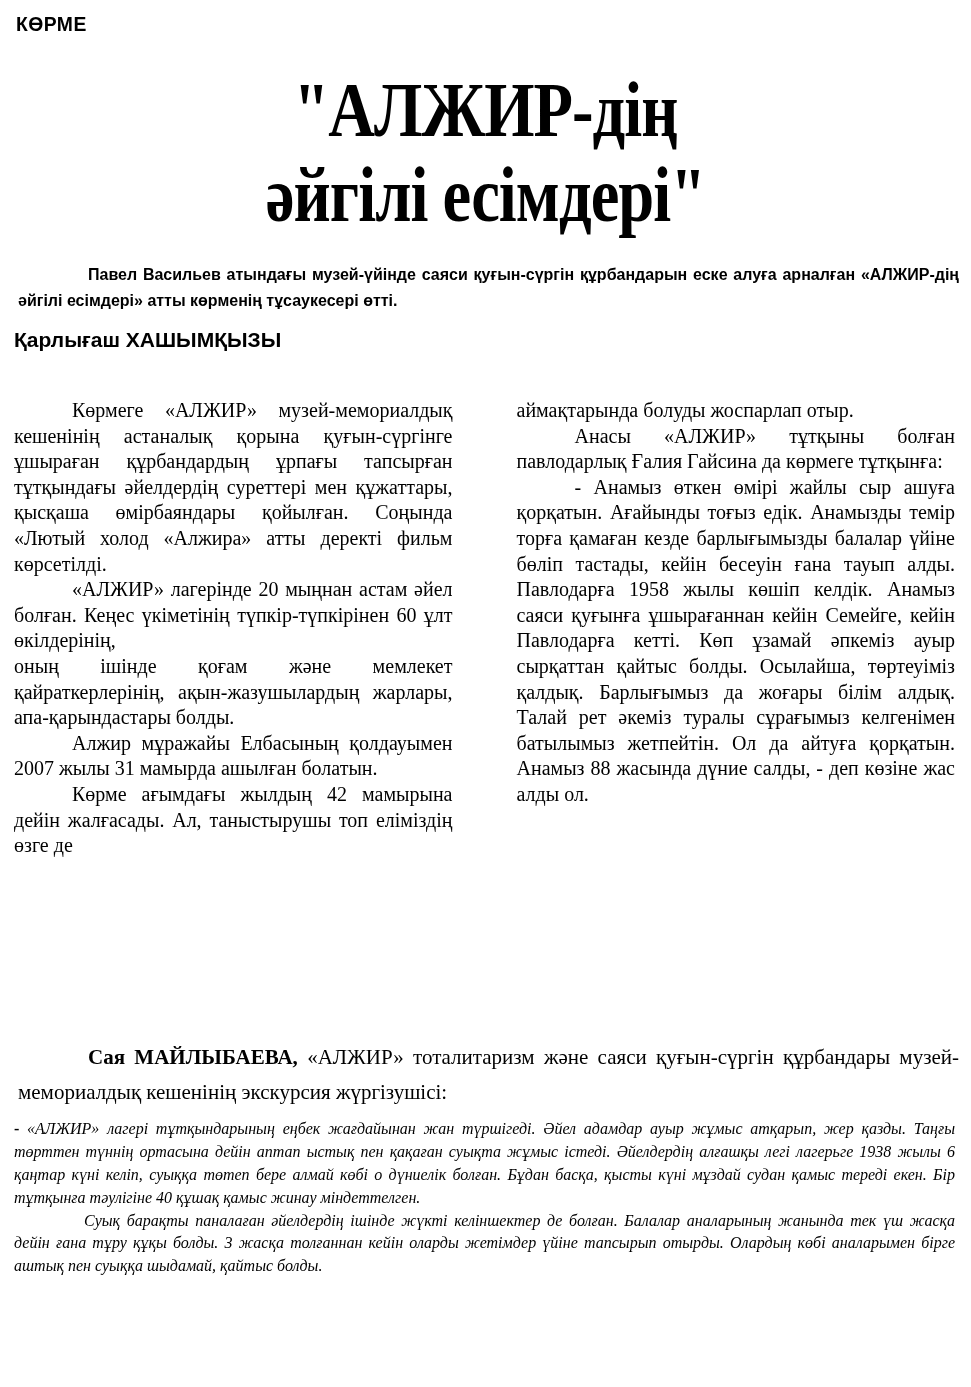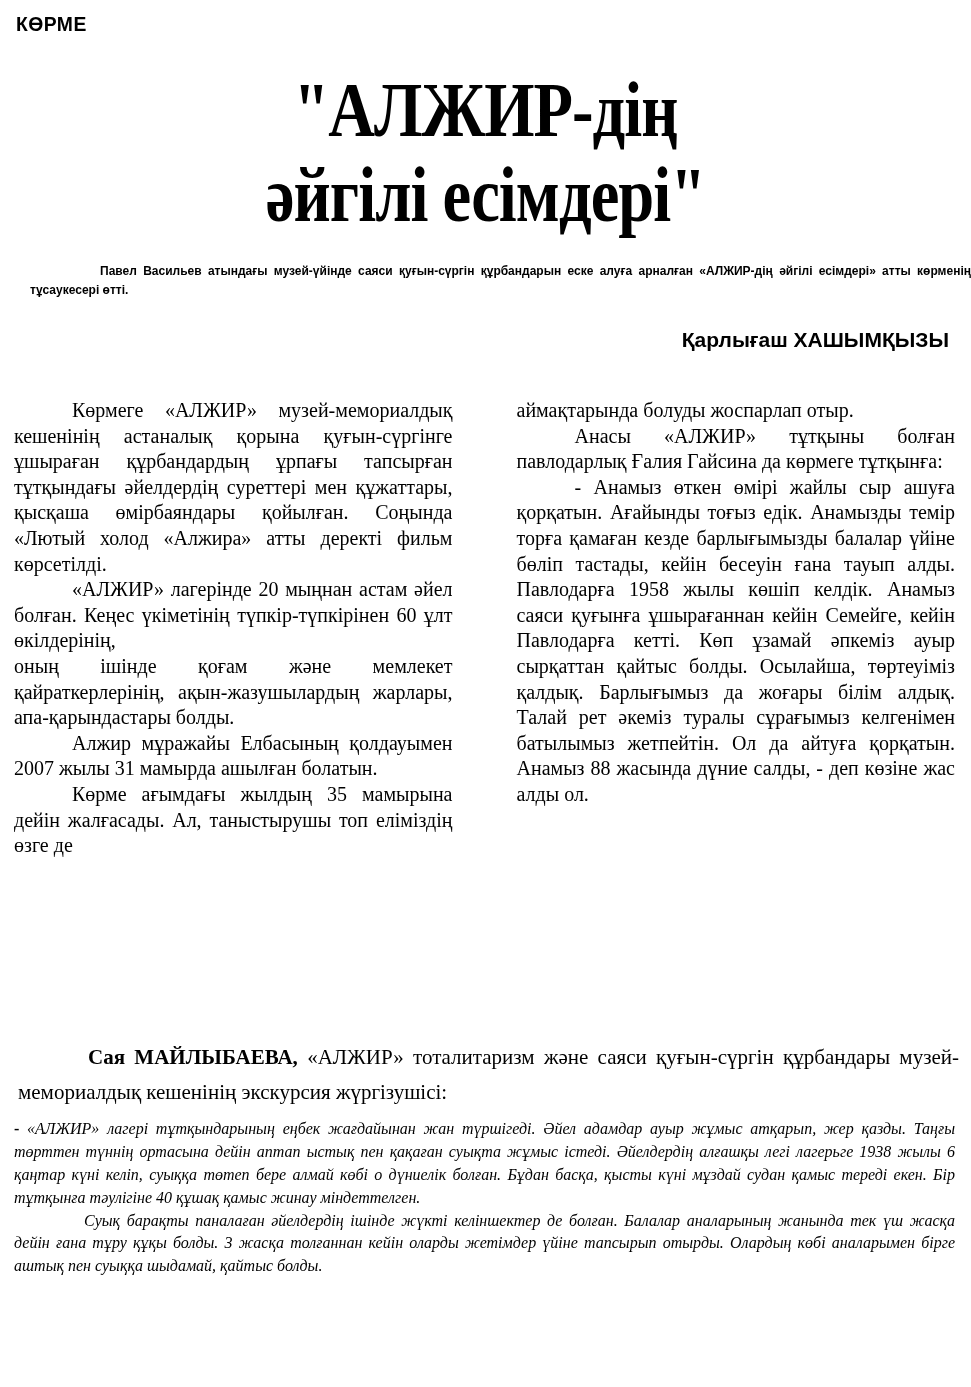--- a/index.html
+++ b/index.html
@@ -22,30 +22,29 @@
   .title {
     position: absolute; top: 68px; left: 0; right: 0;
     margin: 0; text-align: center;
     font-family: "Liberation Serif", serif;
     font-weight: bold; font-size: 68px; line-height: 1.08;
     letter-spacing: -1px;
     transform: scale(0.95, 1.16); transform-origin: 50% 0;
   }
 
   .lead {
-    position: absolute; top: 258px; left: 26px; width: 941px;
+    position: absolute; top: 258px; left: 14px; width: 941px;
     margin: 4px;
     font-family: "Liberation Sans", sans-serif;
-    font-weight: bold; font-size: 12px; line-height: 1.6;
+    font-weight: bold; font-size: 16px; line-height: 1.6;
     text-align: justify; text-indent: 70px;
   }
 
   .byline {
     position: absolute; top: 328px; left: 14px; width: 935px;
-    text-align: right;
     font-family: "Liberation Sans", sans-serif;
     font-weight: bold; font-size: 21px;
   }
 
   .columns {
     position: absolute; top: 398px; left: 14px; width: 941px;
     display: flex; gap: 64px;
   }
   .col {
     flex: 1;
@@ -84,21 +83,21 @@
   <p class="lead">Павел Васильев атындағы музей-үйінде саяси қуғын-сүргін құрбандарын еске алуға арналған «АЛЖИР-дің әйгілі есімдері» атты көрменің тұсаукесері өтті.</p>
 
   <div class="byline">Қарлығаш ХАШЫМҚЫЗЫ</div>
 
   <div class="columns">
     <div class="col">
       <p class="indent">Көрмеге «АЛЖИР» музей-мемориалдық кешенінің астаналық қорына қуғын-сүргінге ұшыраған құрбандардың ұрпағы тапсырған тұтқындағы әйелдердің суреттері мен құжаттары, қысқаша өмірбаяндары қойылған. Соңында «Лютый холод «Алжира» атты деректі фильм көрсетілді.</p>
       <p class="indent">«АЛЖИР» лагерінде 20 мыңнан астам әйел болған. Кеңес үкіметінің түпкір-түпкірінен 60 ұлт өкілдерінің,</p>
       <p>оның ішінде қоғам және мемлекет қайраткерлерінің, ақын-жазушылардың жарлары, апа-қарындастары болды.</p>
       <p class="indent">Алжир мұражайы Елбасының қолдауымен 2007 жылы 31 мамырда ашылған болатын.</p>
-      <p class="indent">Көрме ағымдағы жылдың 35 мамырына дейін жалғасады. Ал, таныстырушы топ еліміздің өзге де</p>
+      <p class="indent">Көрме ағымдағы жылдың 42 мамырына дейін жалғасады. Ал, таныстырушы топ еліміздің өзге де</p>
     </div>
     <div class="col">
       <p>аймақтарында болуды жоспарлап отыр.</p>
       <p class="indent">Анасы «АЛЖИР» тұтқыны болған павлодарлық Ғалия Гайсина да көрмеге тұтқынға:</p>
       <p class="indent">- Анамыз өткен өмірі жайлы сыр ашуға қорқатын. Ағайынды тоғыз едік. Анамызды темір торға қамаған кезде барлығымызды балалар үйіне бөліп тастады, кейін бесеуін ғана тауып алды. Павлодарға 1958 жылы көшіп келдік. Анамыз саяси қуғынға ұшырағаннан кейін Семейге, кейін Павлодарға кетті. Көп ұзамай әпкеміз ауыр сырқаттан қайтыс болды. Осылайша, төртеуіміз қалдық. Барлығымыз да жоғары білім алдық. Талай рет әкеміз туралы сұрағымыз келгенімен батылымыз жетпейтін. Ол да айтуға қорқатын. Анамыз 88 жасында дүние салды, - деп көзіне жас алды ол.</p>
     </div>
   </div>
 
   <p class="expert"><span class="name">Сая МАЙЛЫБАЕВА,</span> <span>«АЛЖИР» тоталитаризм және саяси қуғын-сүргін құрбандары музей-мемориалдық кешенінің экскурсия жүргізушісі:</span></p>
 

